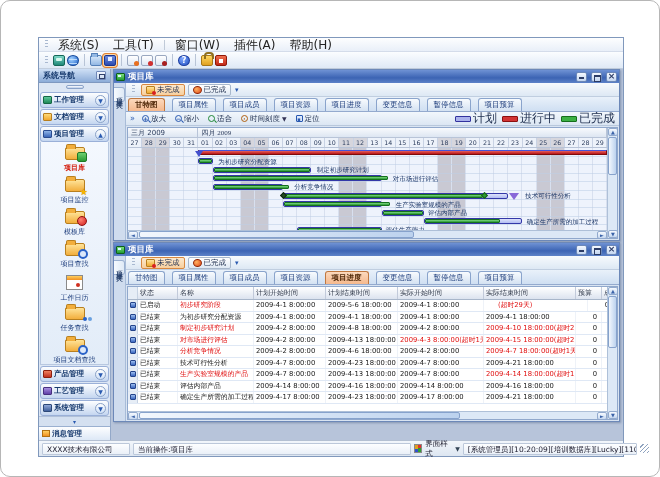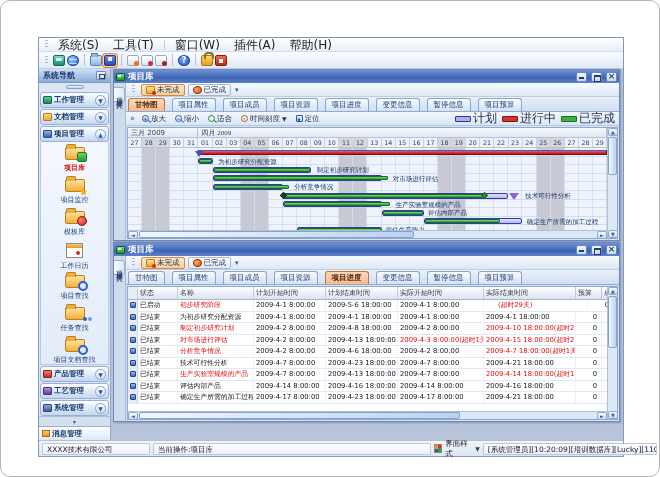--- a/index.html
+++ b/index.html
@@ -158,21 +158,21 @@
 .t-body{flex:1;overflow:hidden;background:#fff}
 .t-row{display:flex;height:11.5px;border-bottom:1px solid #dfe8f5;overflow:hidden}
 .cell{flex:none;font-size:6.8px;color:#202020;padding:1px 2px;white-space:nowrap;overflow:hidden;border-right:1px solid #eef2f8;line-height:9px}
 .cell.red{color:#e01010}
 .cell.num{text-align:right;padding-right:4px}
 .sel-cell{width:10px;background:#e6edf6;border-right:1px solid #c6d2e2;display:flex;align-items:center;justify-content:center;padding:0}
 .rico{width:6px;height:6px;background:linear-gradient(#9fc0f0,#3a66c0);border:1px solid #24448c;border-radius:1px}
 
 .statusbar{height:16px;flex:none;background:linear-gradient(#f2f6fb,#dde6f1);border-top:1px solid #b4c0d2;display:flex;align-items:center;gap:3px;padding:0 3px;font-size:7.5px;color:#223}
 .sb-panel{height:12px;line-height:11px;border:1px solid #bcc8da;background:linear-gradient(#fdfeff,#eaf0f8);border-radius:1px;padding:0 4px;white-space:nowrap;overflow:hidden}
-.sb-company{width:108px;flex:none}
+.sb-company{width:88px;flex:none}
 .sb-op{width:278px;flex:none}
 .sb-right{margin-left:auto;display:flex;align-items:center;gap:3px}
 .style-icon{width:9px;height:9px;border:1px solid #888;background:conic-gradient(#e03030 0 25%,#30a030 0 50%,#3050d0 0 75%,#e0a020 0)}
 .sb-dd{font-size:6px;color:#345}
 .grip-resize{width:9px;height:9px;background:repeating-linear-gradient(135deg,transparent 0 2px,#90a4c0 2px 3px);flex:none}
 </style>
 </head>
 <body>
 
 <div class="page">
@@ -244,26 +244,26 @@
             </div>
             <div class="sb-item">
               <span class="bfolder fi-star"></span>
               <span class="sb-item-label">项目监控</span>
             </div>
             <div class="sb-item">
               <span class="bfolder fi-red"></span>
               <span class="sb-item-label">模板库</span>
             </div>
             <div class="sb-item">
+              <span class="bfolder fi-find"></span>
+              <span class="sb-item-label">项目查找</span>
+            </div>
+            <div class="sb-item">
               <span class="cal"></span>
               <span class="sb-item-label">工作日历</span>
-            </div>
-            <div class="sb-item">
-              <span class="bfolder fi-find"></span>
-              <span class="sb-item-label">项目查找</span>
             </div>
             <div class="sb-item">
               <span class="bfolder fi-people"></span>
               <span class="sb-item-label">任务查找</span>
             </div>
             <div class="sb-item">
               <span class="bfolder fi-docfind"></span>
               <span class="sb-item-label">项目文档查找</span>
             </div>
           </div>

